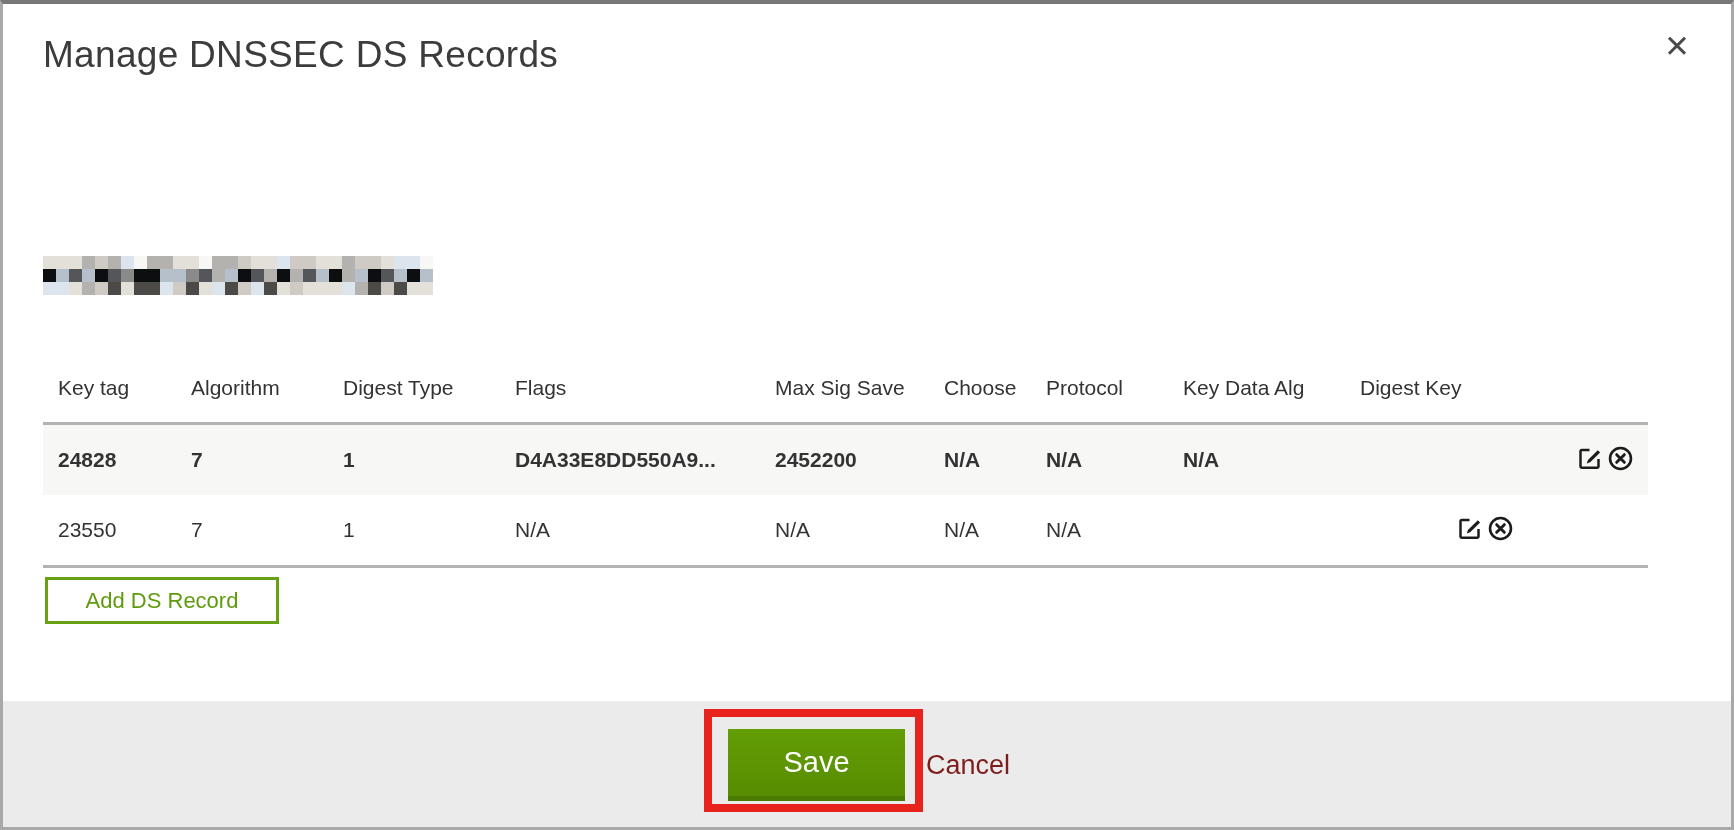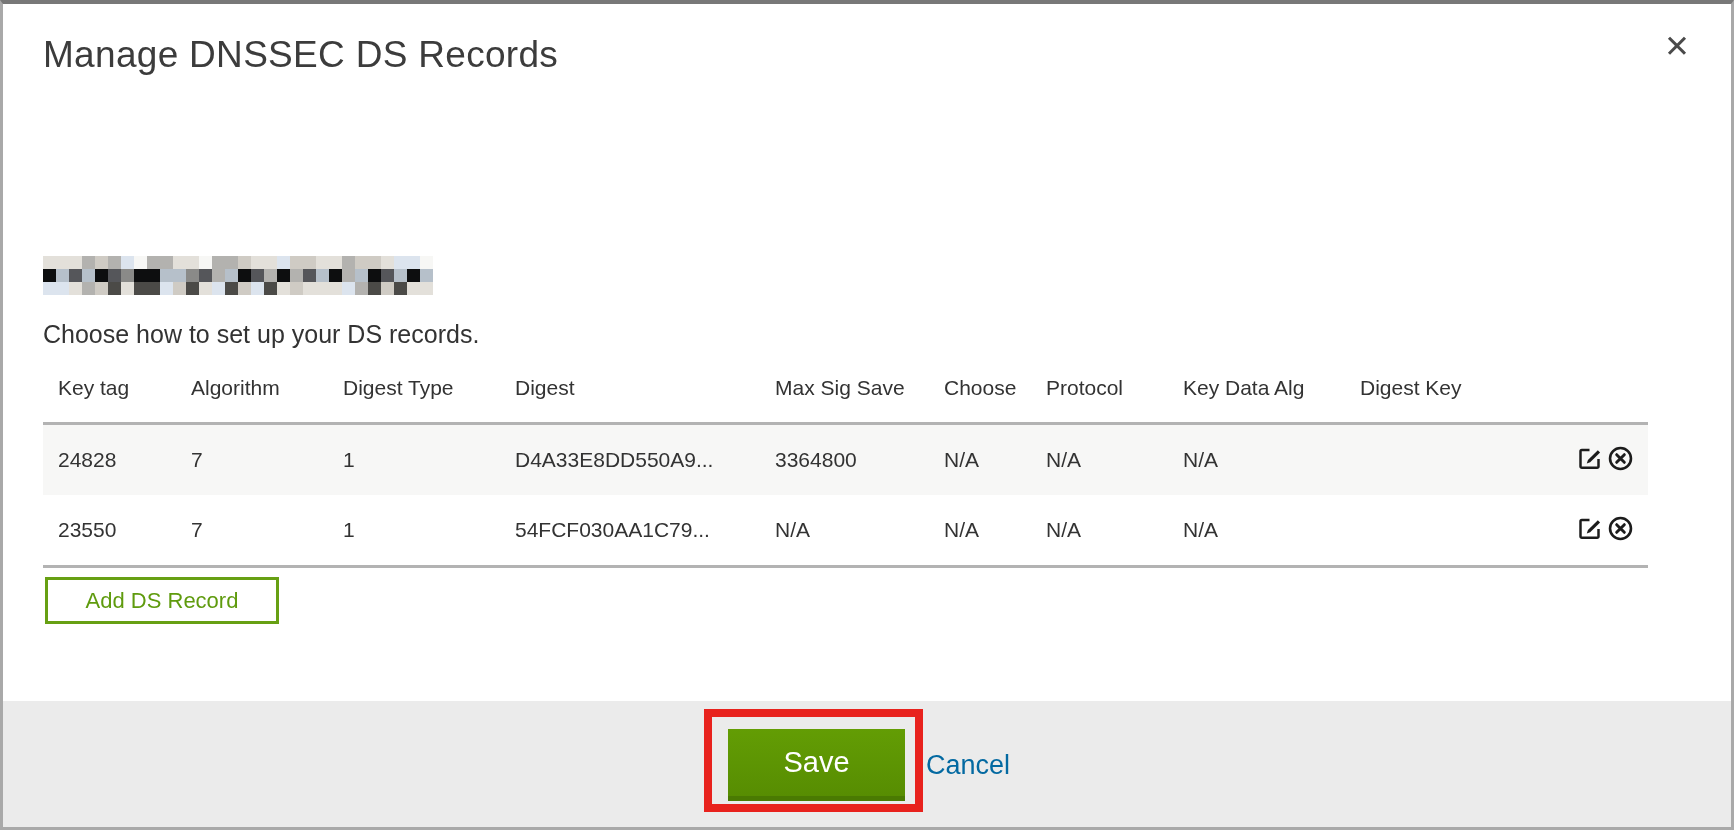--- a/index.html
+++ b/index.html
@@ -32,21 +32,21 @@
   }
   .dstable{position:absolute;left:40px;top:372px;width:1605px;font-size:21px;color:#333333;}
   .grid-row{
     display:grid;
     grid-template-columns:148px 152px 172px 260px 169px 102px 137px 177px 168px 120px;
   }
   .grid-row .cell:first-child{padding-left:15px;}
   .thead{height:46px;align-items:flex-start;}
   .tbody{border-top:3px solid #b3b3b3;border-bottom:3px solid #b3b3b3;}
   .trow{height:70px;align-items:center;}
-  .trow.odd{background:#f7f7f6;}
+  .trow.odd{background:#f7f7f6;font-weight:bold;}
   .cell{white-space:nowrap;overflow:hidden;}
   .actions{display:flex;justify-content:flex-end;align-items:center;padding-right:13px;gap:2px;}
   .icon-btn{background:none;border:none;padding:0;margin:0;cursor:pointer;width:29px;height:29px;display:flex;align-items:center;justify-content:center;}
   .add-btn{
     position:absolute;left:42px;top:573px;width:234px;height:47px;box-sizing:border-box;
     background:#ffffff;border:3px solid #67a013;color:#5f9b0e;
     font-size:22px;font-family:inherit;cursor:pointer;
   }
   .footer{
     position:absolute;left:0;right:0;top:697px;bottom:0;background:#ebebeb;
@@ -55,21 +55,21 @@
     position:absolute;left:701px;top:705px;width:219px;height:103px;box-sizing:border-box;
     border:8px solid #e8221d;background:transparent;pointer-events:none;
   }
   .save-btn{
     position:absolute;left:725px;top:725px;width:177px;height:72px;box-sizing:border-box;
     background:linear-gradient(#639d04,#578d02);border:none;border-bottom:5px solid #4a7a02;
     color:#ffffff;font-size:29px;font-family:inherit;cursor:pointer;
   }
   .cancel-link{
     position:absolute;left:923px;top:746px;
-    font-size:27px;color:#0369a1;text-decoration:none;cursor:pointer;
+    font-size:27px;color:#7f1d1d;text-decoration:none;cursor:pointer;
   }
 </style>
 </head>
 <body>
 
 <div class="window">
 
   <div class="title">Manage DNSSEC DS Records</div>
 
   <button class="close-btn">
@@ -162,44 +162,43 @@
       <i style="background: rgb(227, 224, 218);"></i>
       <i style="background: rgb(220, 228, 238);"></i>
       <i style="background: rgb(179, 178, 175);"></i>
       <i style="background: rgb(75, 74, 71);"></i>
       <i style="background: rgb(207, 203, 196);"></i>
       <i style="background: rgb(75, 74, 71);"></i>
       <i style="background: rgb(227, 224, 218);"></i>
       <i style="background: rgb(227, 224, 218);"></i>
     </div>
 
-  <div class="intro">Choose how to set up your DS records.</div>
 
   <div class="dstable">
     <div class="grid-row thead">
       <div class="cell">Key tag</div>
       <div class="cell">Algorithm</div>
       <div class="cell">Digest Type</div>
-      <div class="cell">Digest</div>
+      <div class="cell">Flags</div>
       <div class="cell">Max Sig Save</div>
       <div class="cell">Choose</div>
       <div class="cell">Protocol</div>
       <div class="cell">Key Data Alg</div>
       <div class="cell">Digest Key</div>
       <div class="cell"></div>
     </div>
 
     <div class="tbody">
 
       <div class="grid-row trow odd">
         <div class="cell">24828</div>
         <div class="cell">7</div>
         <div class="cell">1</div>
         <div class="cell">D4A33E8DD550A9...</div>
-        <div class="cell">3364800</div>
+        <div class="cell">2452200</div>
         <div class="cell">N/A</div>
         <div class="cell">N/A</div>
         <div class="cell">N/A</div>
         <div class="cell"></div>
         <div class="cell actions">
           <button class="icon-btn">
             <span>
               <svg width="27" height="27" viewBox="0 0 24 24" fill="none" stroke="#1c1c1c" stroke-width="2.2">
                 <path d="M20 12.5 V19 a1.2 1.2 0 0 1 -1.2 1.2 H5.2 A1.2 1.2 0 0 1 4 19 V5.6 a1.2 1.2 0 0 1 1.2 -1.2 H12"></path>
                 <path d="M10.6 13.4 L19.4 4.6 l2 2 L12.6 15.4 l-3 1 z" fill="#1c1c1c" stroke="none"></path>
@@ -214,21 +213,20 @@
               </svg>
             </span>
           </button>
         </div>
       </div>
 
       <div class="grid-row trow">
         <div class="cell">23550</div>
         <div class="cell">7</div>
         <div class="cell">1</div>
-        <div class="cell">54FCF030AA1C79...</div>
         <div class="cell">N/A</div>
         <div class="cell">N/A</div>
         <div class="cell">N/A</div>
         <div class="cell">N/A</div>
         <div class="cell"></div>
         <div class="cell actions">
           <button class="icon-btn">
             <span>
               <svg width="27" height="27" viewBox="0 0 24 24" fill="none" stroke="#1c1c1c" stroke-width="2.2">
                 <path d="M20 12.5 V19 a1.2 1.2 0 0 1 -1.2 1.2 H5.2 A1.2 1.2 0 0 1 4 19 V5.6 a1.2 1.2 0 0 1 1.2 -1.2 H12"></path>

